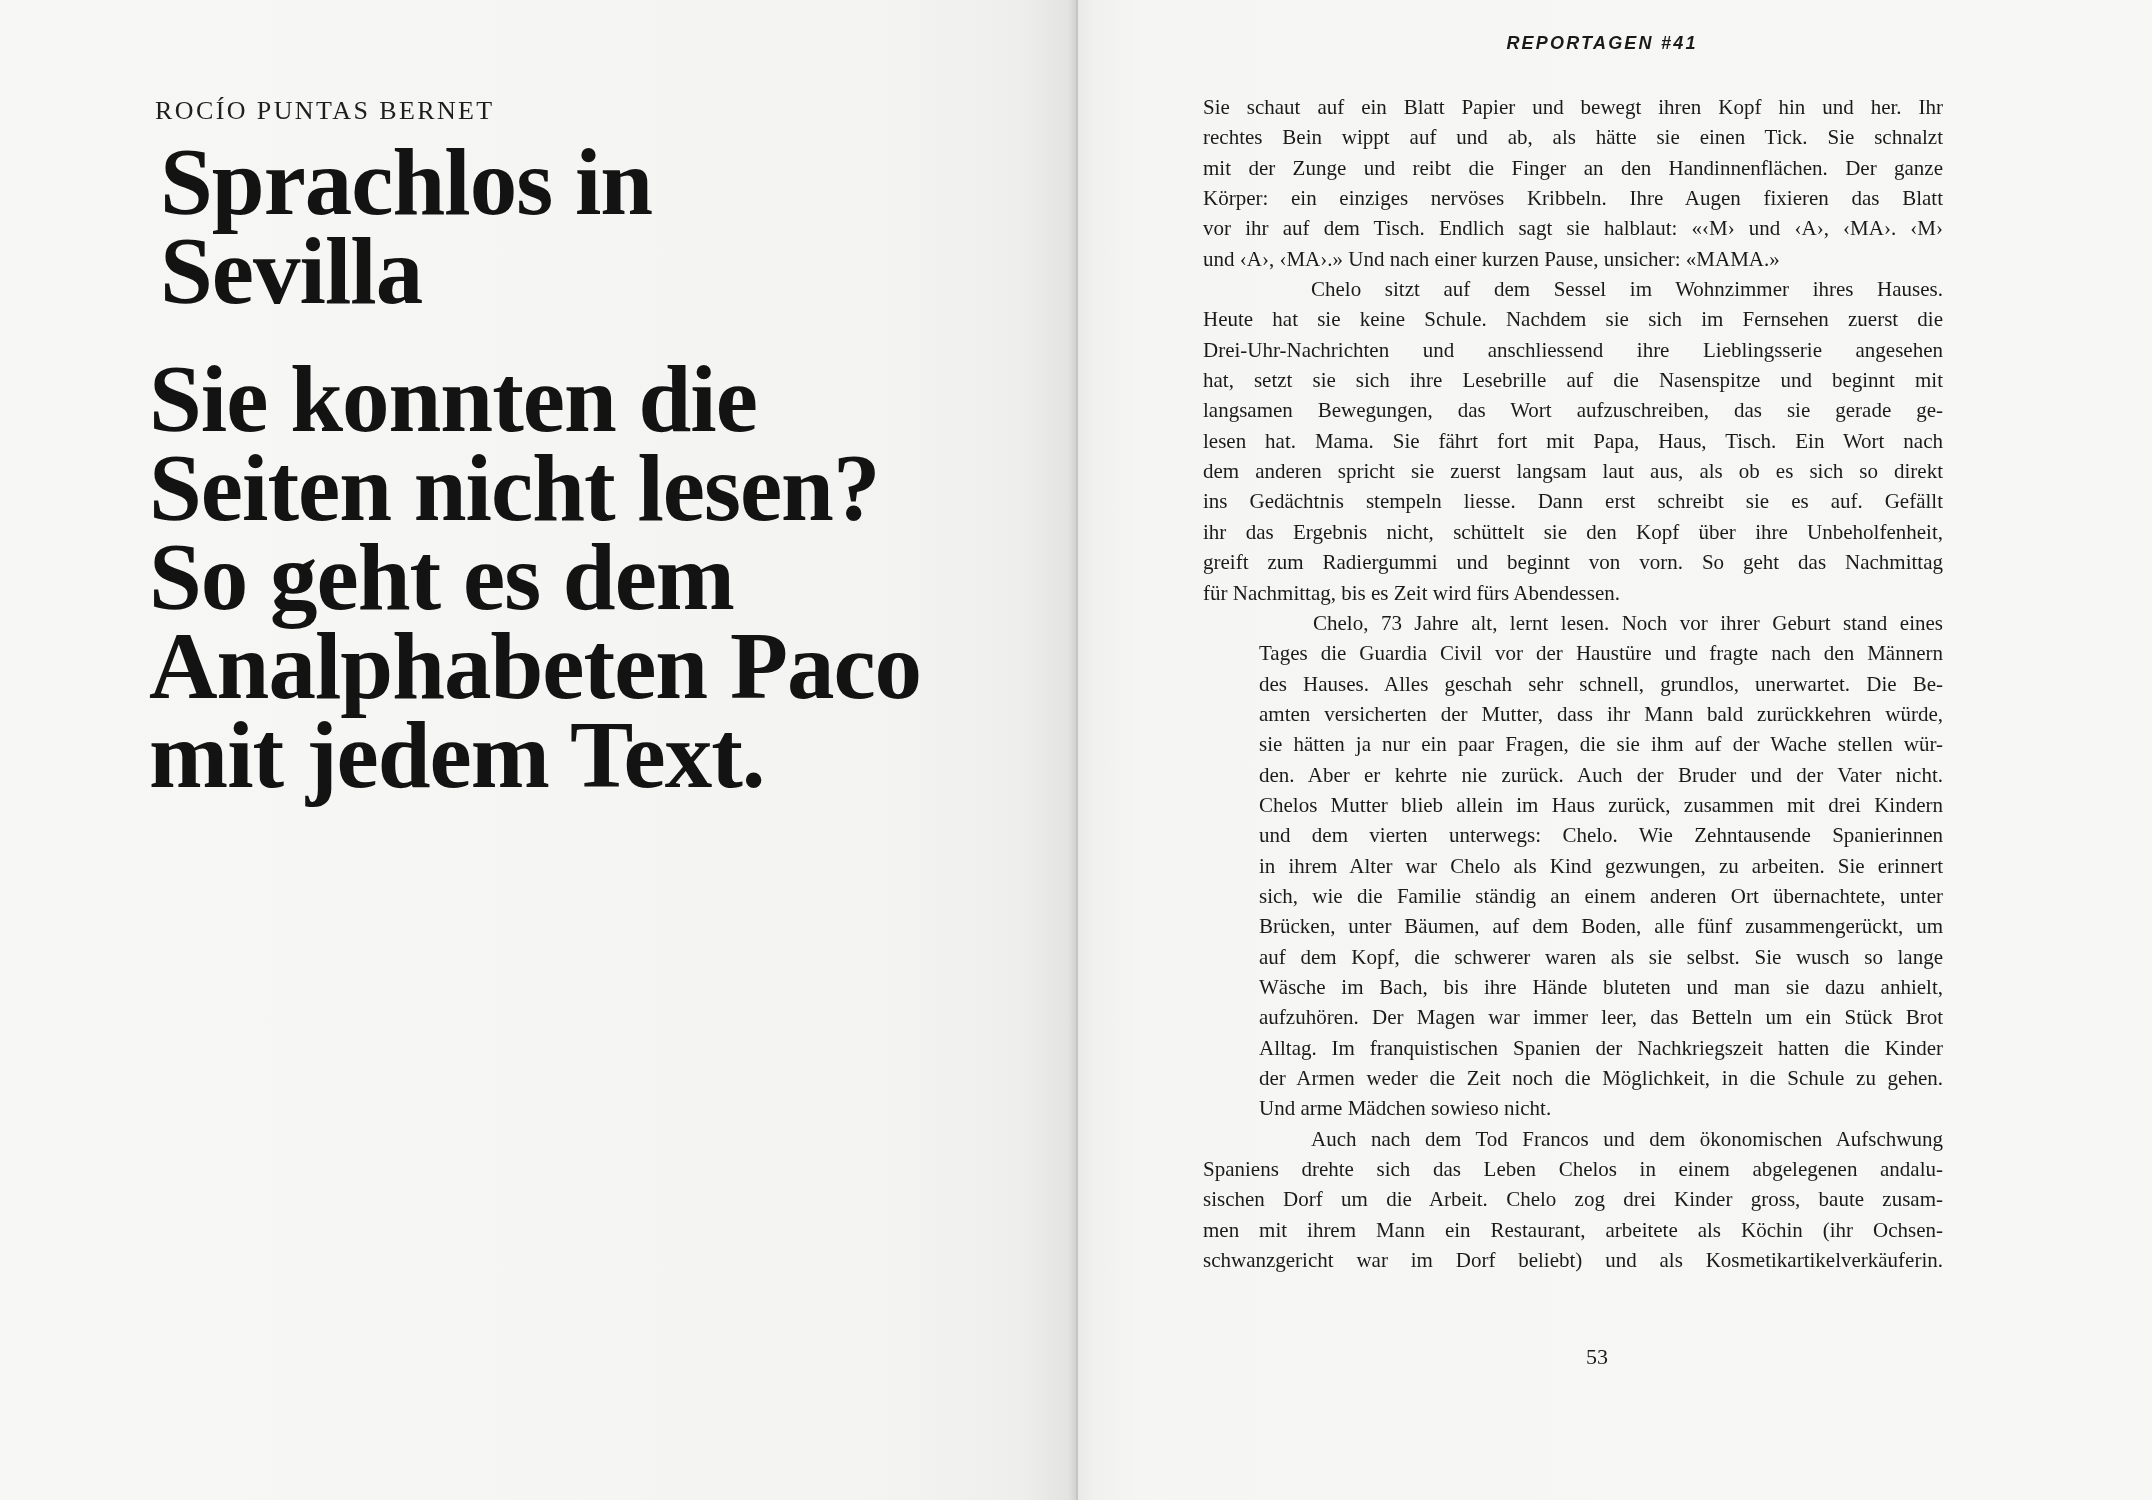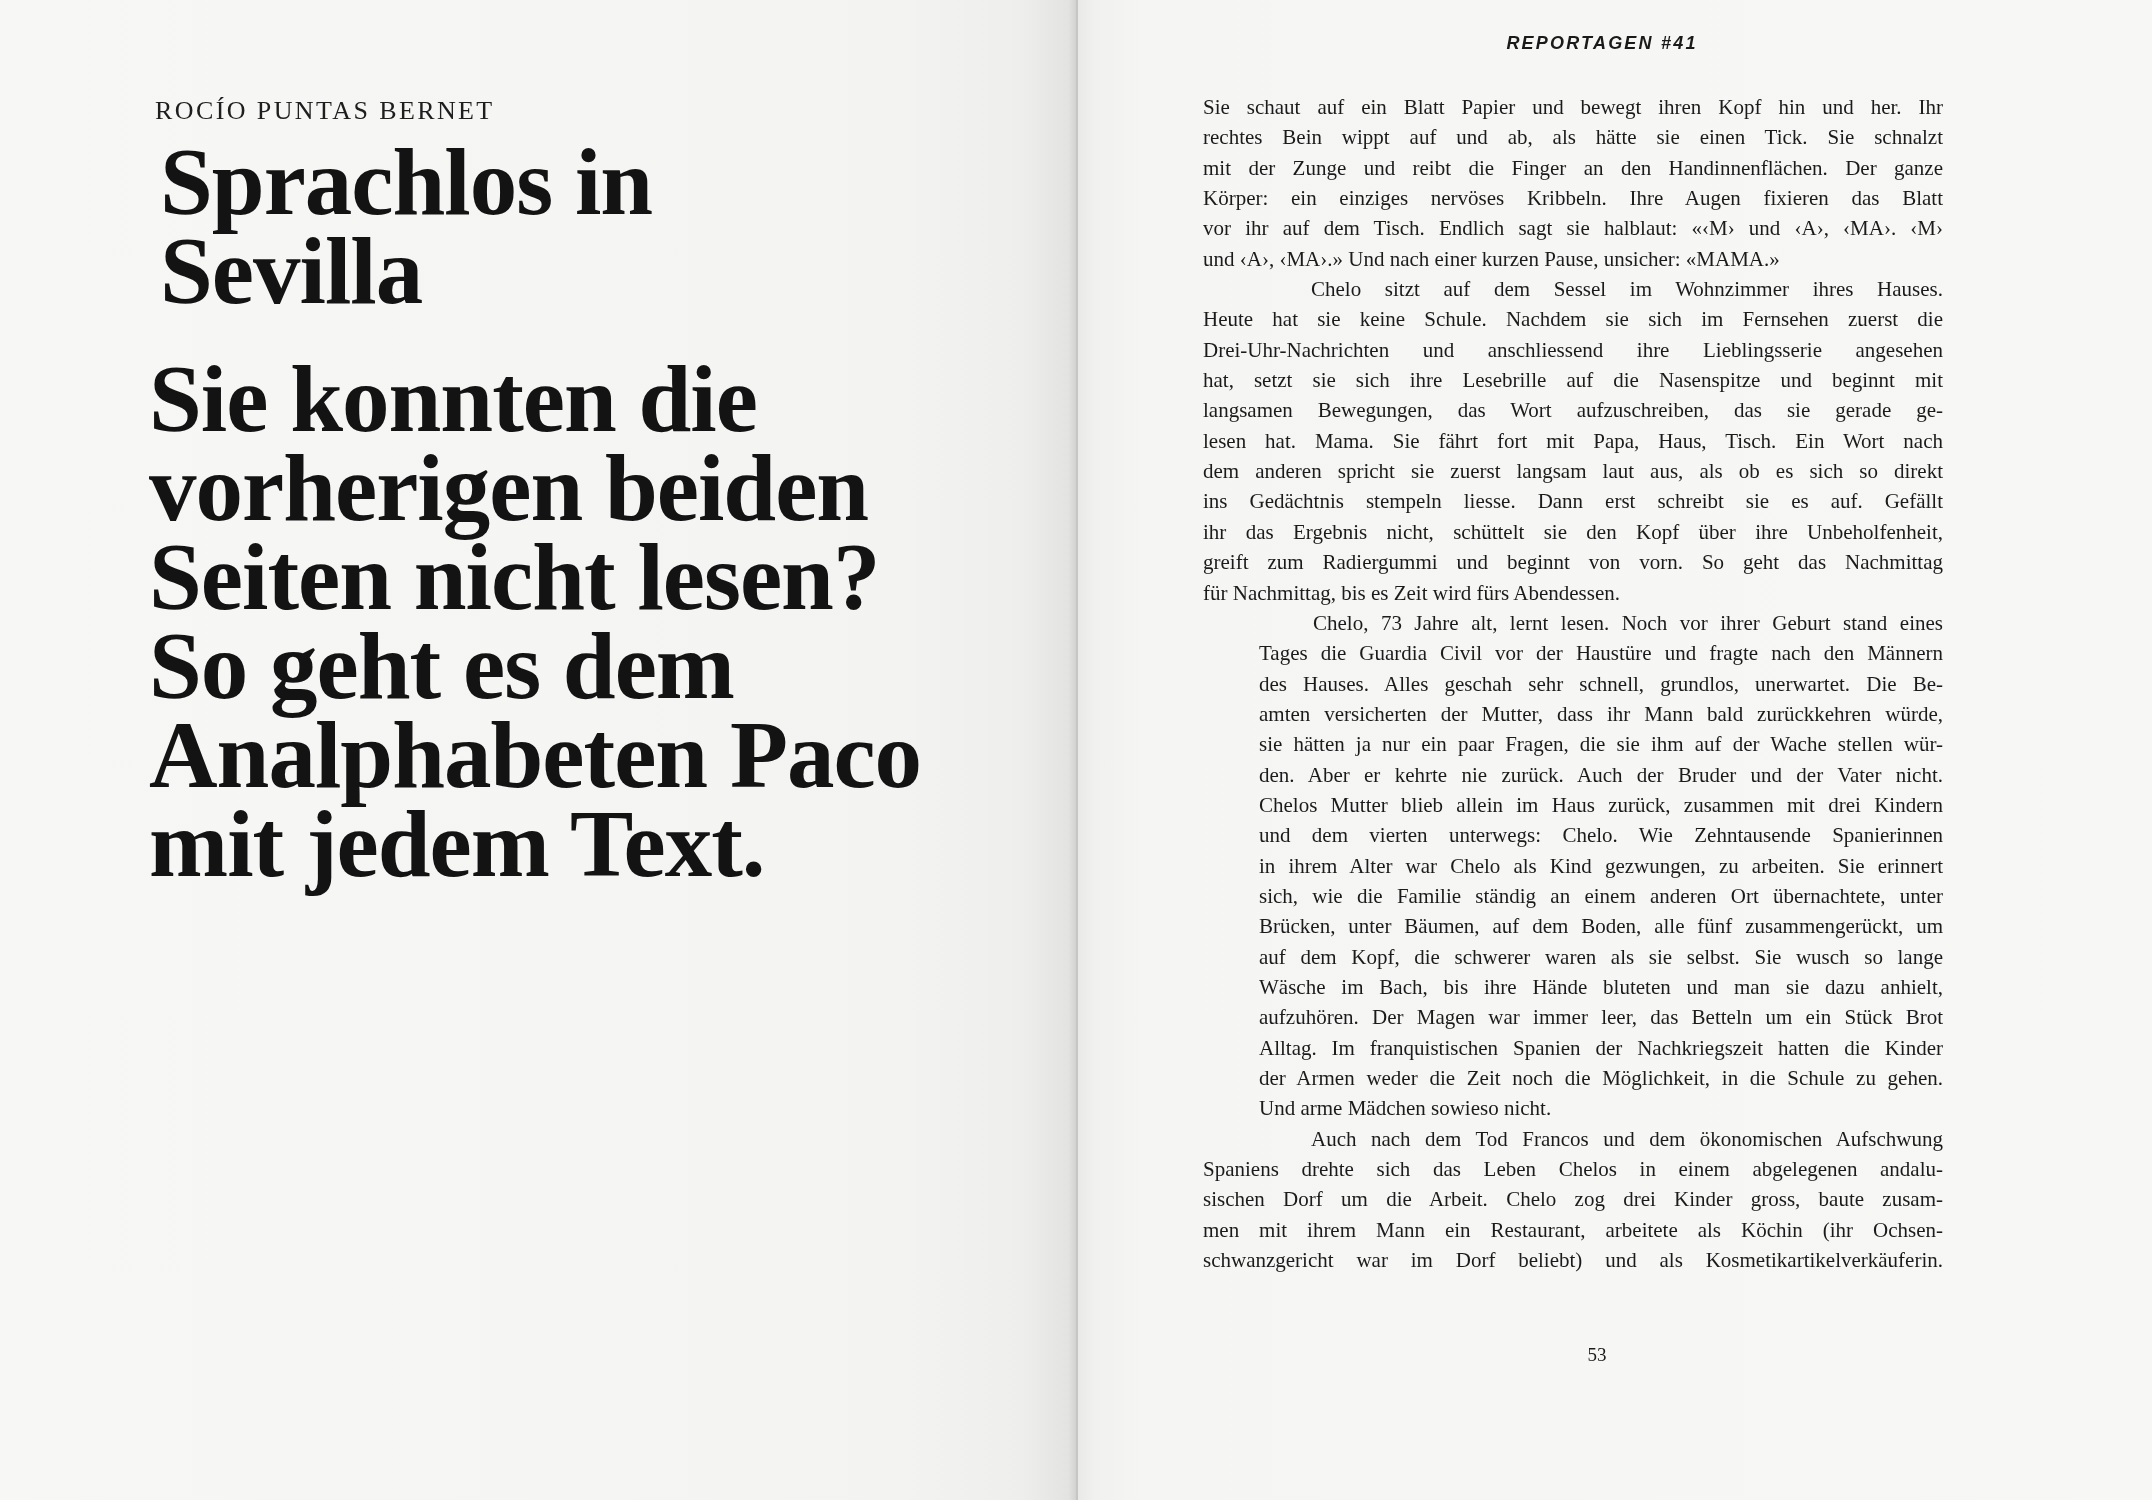--- a/index.html
+++ b/index.html
@@ -89,40 +89,39 @@
   .bline.rag {
     text-align: left;
     text-align-last: left;
   }
   .page-number {
     position: absolute;
     left: 0; top: 1344px;
     width: 100%;
     text-align: center;
     transform: translateX(-18px);
-    font-size: 19px;
+    font-size: 22px;
     color: #1b1b1b;
   }
 </style>
 </head>
 <body>
 
 <div class="spread">
 
   <section class="page-left">
     <div class="author">ROCÍO PUNTAS BERNET</div>
 
     <h1 class="display title-block" style="margin:11px;">
       <div class="dline">Sprachlos in</div>
       <div class="dline">Sevilla</div>
     </h1>
 
     <h2 class="display lede-block" style="margin:0;">
       <div class="dline">Sie konnten die</div>
-      <div class="dline">vorherigen beiden</div>
       <div class="dline">Seiten nicht lesen?</div>
       <div class="dline">So geht es dem</div>
       <div class="dline">Analphabeten Paco</div>
       <div class="dline">mit jedem Text.</div>
     </h2>
   </section>
 
   <div class="fold-line"></div>
 
   <section class="page-right">

